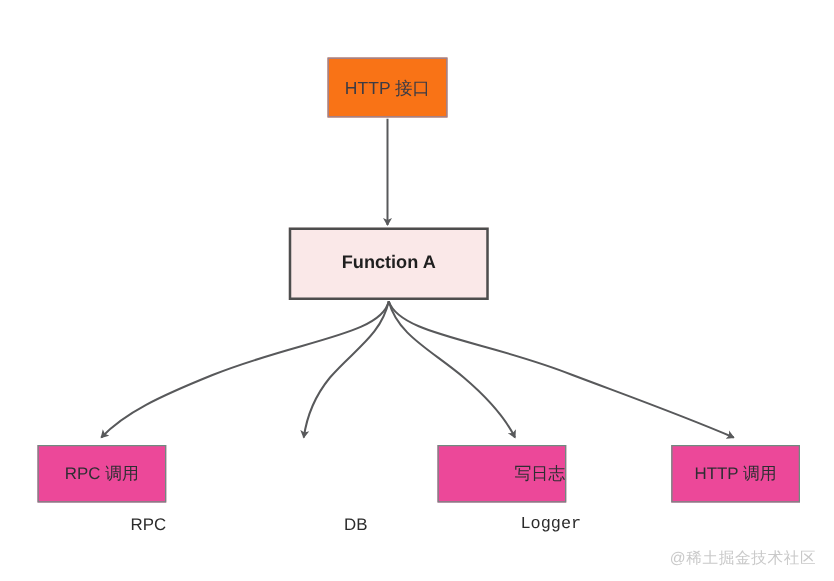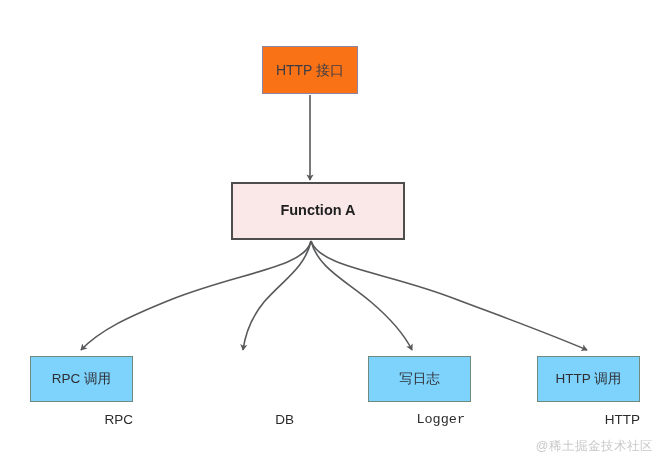--- a/index.html
+++ b/index.html
@@ -43,40 +43,40 @@
     width: 96px;
     height: 48px;
     background: #f97316;
     border: 1.6px solid #8b85a8;
     color: #3b3b45;
     font-size: 14px;
   }
   .node-function {
     left: 231px;
     top: 182px;
-    width: 174px;
+    width: 160px;
     height: 58px;
     background: #fae8e8;
     border: 2px solid #4d4d4d;
     color: #1f1f1f;
     font-size: 14.5px;
     font-weight: bold;
   }
   .leaf {
     top: 356px;
     width: 103px;
     height: 46px;
-    background: #7dd3fc;
+    background: #ec4899;
     border: 1.6px solid #6f8a80;
     color: #2e2e33;
     font-size: 13.5px;
   }
   .leaf-rpc    { left: 30px; }
   .leaf-db     { left: 191px; }
-  .leaf-logger { left: 368px; }
+  .leaf-logger { left: 350px; justify-content: flex-end; }
   .leaf-http   { left: 537px; text-align: right; }
 
   .caption {
     position: absolute;
     top: 412px;
     width: 103px;
     text-align: right;
     font-size: 13.5px;
     color: #2b2b2b;
   }
@@ -135,17 +135,16 @@
     <span>写日志</span>
   </div>
 
   <div class="node leaf leaf-http">
     <span>HTTP 调用</span>
   </div>
 
   <div class="caption cap-rpc">RPC</div>
   <div class="caption cap-db">DB</div>
   <div class="caption cap-logger">Logger</div>
-  <div class="caption cap-http">HTTP</div>
 
   <div class="watermark">@稀土掘金技术社区</div>
 
 </div>
 
 </body></html>

